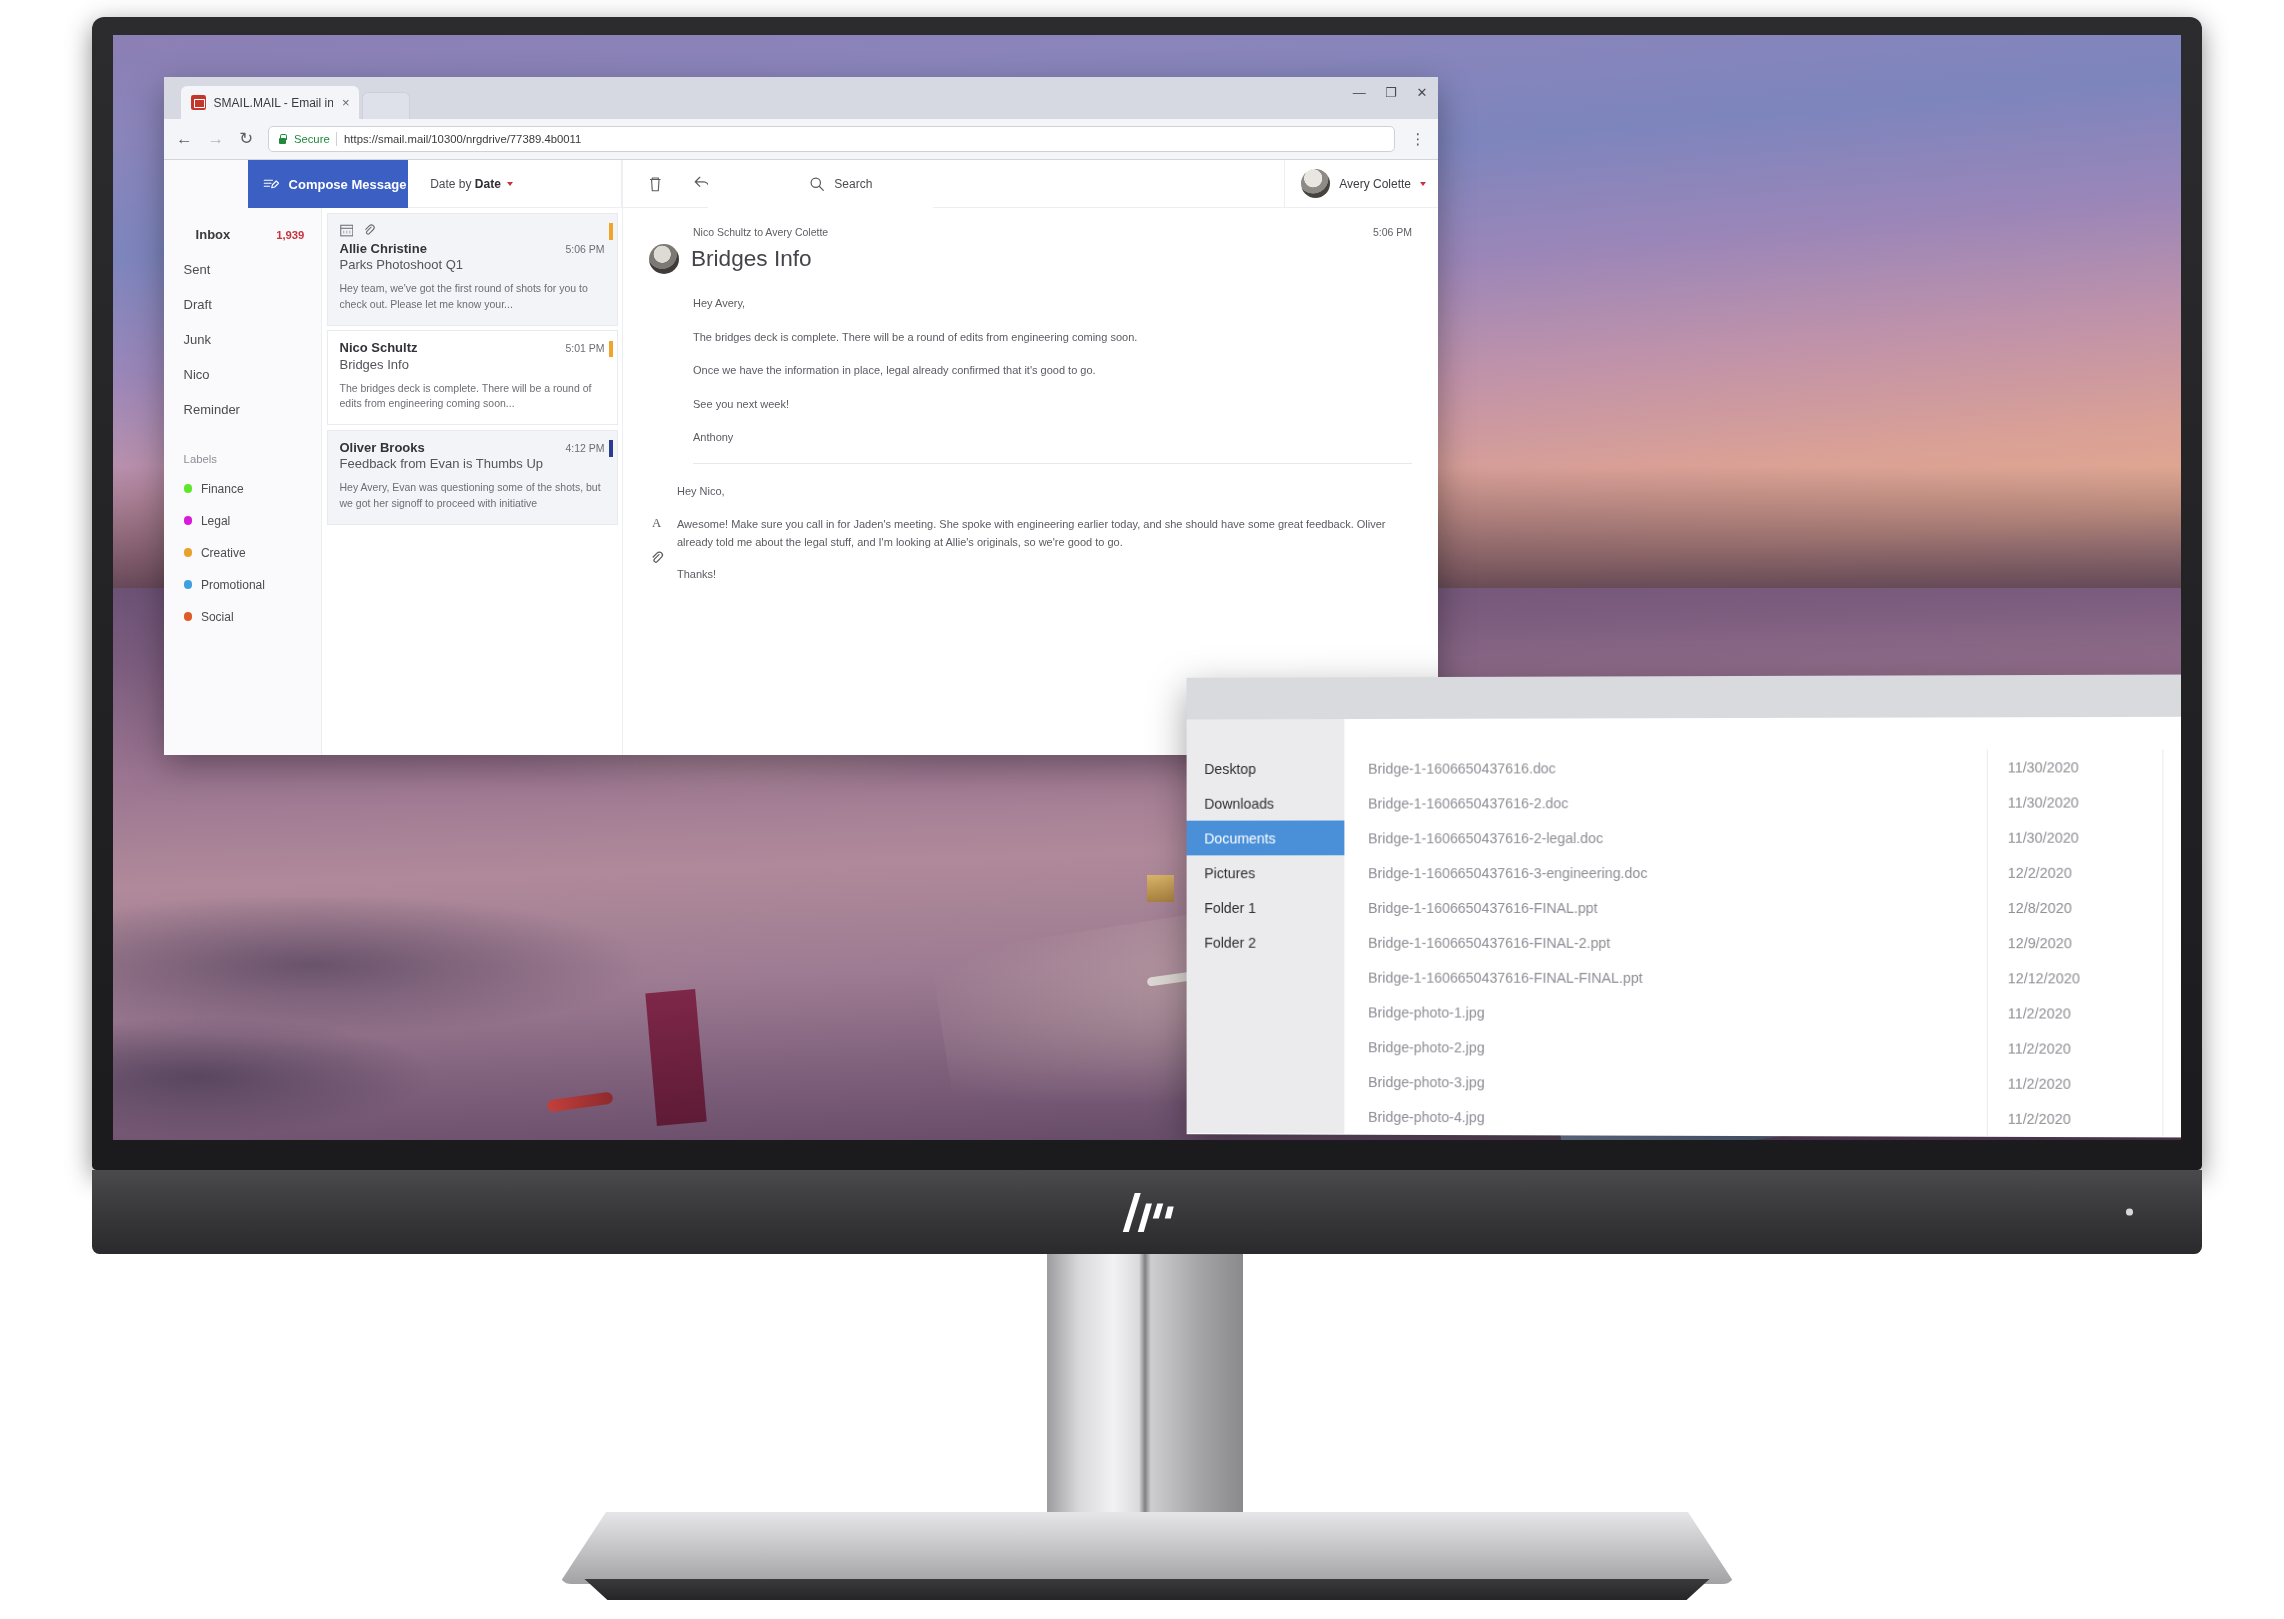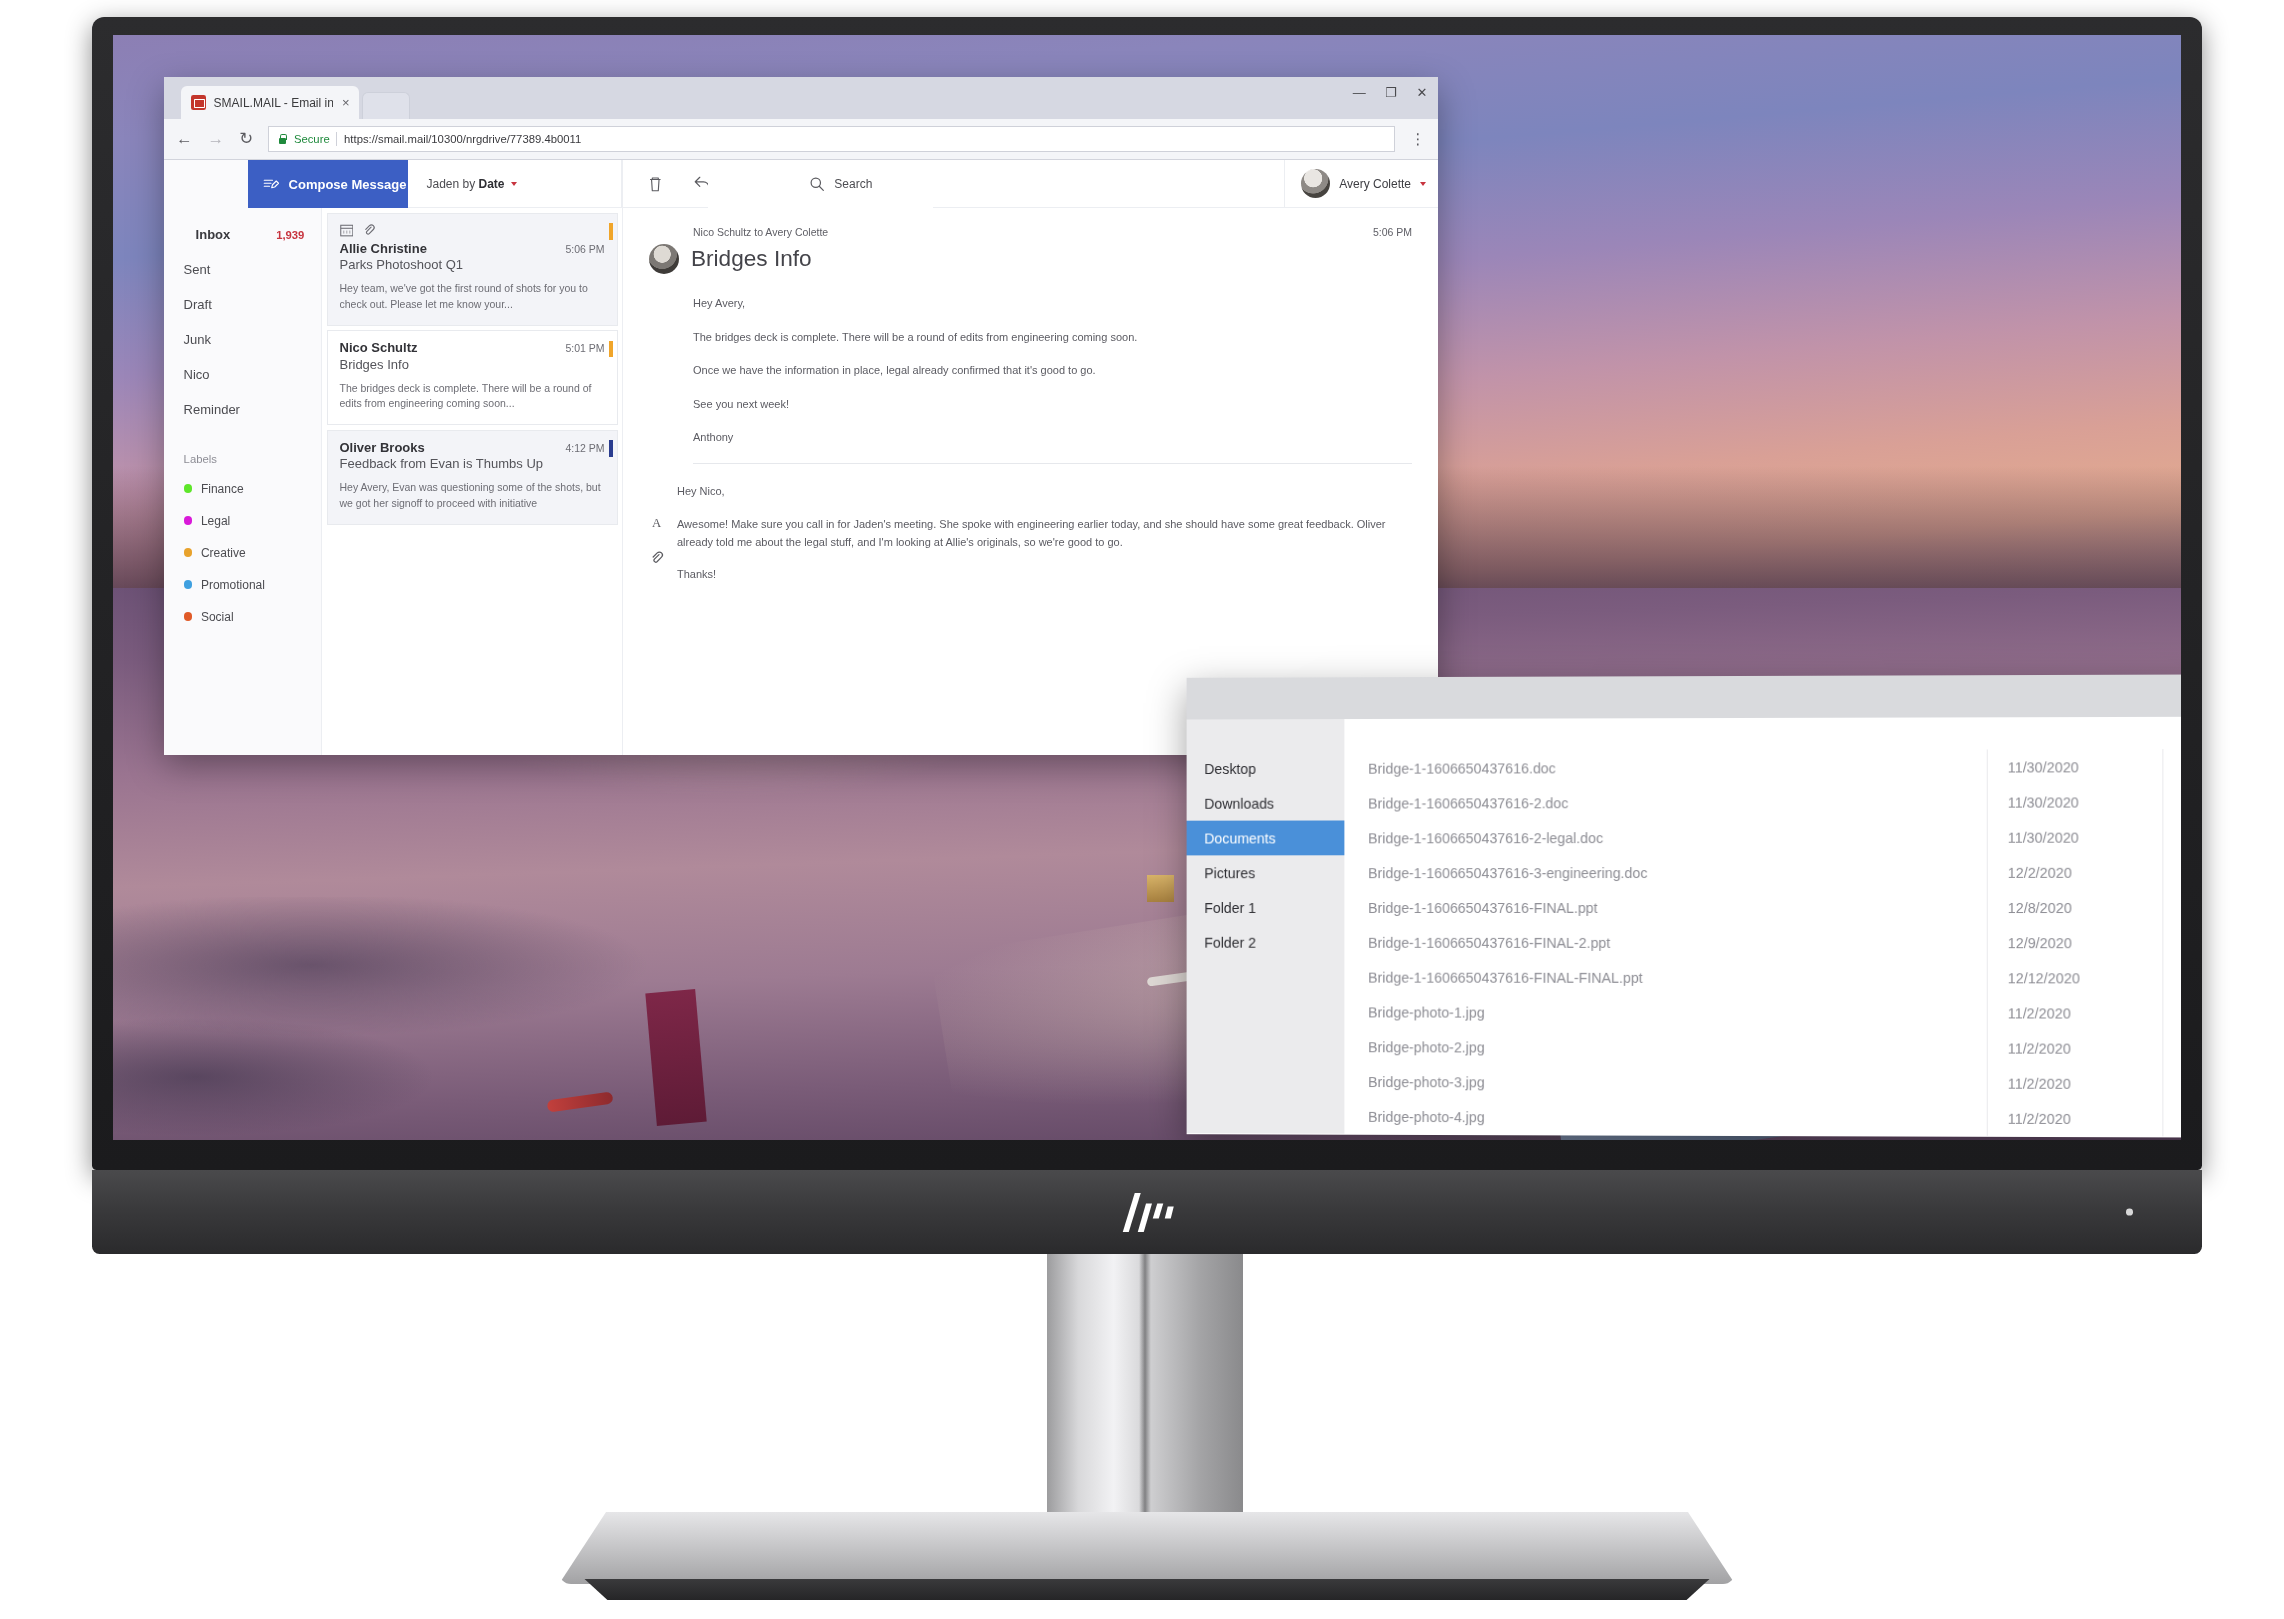--- a/index.html
+++ b/index.html
@@ -181,21 +181,21 @@
 
   .omnibar {
     height: 41px; background: #f4f5f8;
     display: flex; align-items: center; padding: 0 12px; gap: 15px;
     border-bottom: 0.8px solid #d2d4dc;
   }
   .nav-btn { font-size: 16.6px; color: #5b5b60; cursor: pointer; line-height: 1; }
   .nav-btn.disabled { color: #b4b4ba; }
   .url-field {
     flex: 1; height: 26px; background: #ffffff;
-    border: 0.8px solid #cfd1d9; border-radius: 0;
+    border: 0.8px solid #cfd1d9; border-radius: 5px;
     display: flex; align-items: center; padding: 0 9px; gap: 6.8px;
   }
   .lock-icon { width: 9px; height: 10.5px; position: relative; flex: none; }
   .lock-icon::before {
     content:''; position:absolute; left:0.8px; bottom:0; width:7.5px; height:6px;
     background:#1f8a3c; border-radius:1.1px;
   }
   .lock-icon::after {
     content:''; position:absolute; left:2.3px; top:0; width:4.5px; height:5.3px;
     border:1.5px solid #1f8a3c; border-bottom:none; border-radius:2.3px 2.3px 0 0;
@@ -445,21 +445,21 @@
           </div>
           <div class="label-item">
             <span class="dot" style="background:#e05a28"></span>
             <span class="label-text">Social</span>
           </div>
         </div>
 
         <div class="mail-listcol">
           <div class="list-topbar">
             <div class="sortby">
-              <span class="sortby-text"><span>Jaden by </span><b>Date</b></span>
+              <span class="sortby-text"><span>Date by </span><b>Date</b></span>
               <span class="caret"></span>
             </div>
           </div>
 
           <div class="email-list">
 
             <div class="email-card selected">
               <div class="email-icons">
                 <svg width="13.6" height="13.6" viewBox="0 0 18 18">
                   <rect x="1" y="3" width="16" height="14" fill="none" stroke="#6d6d74" stroke-width="1.4"></rect>

